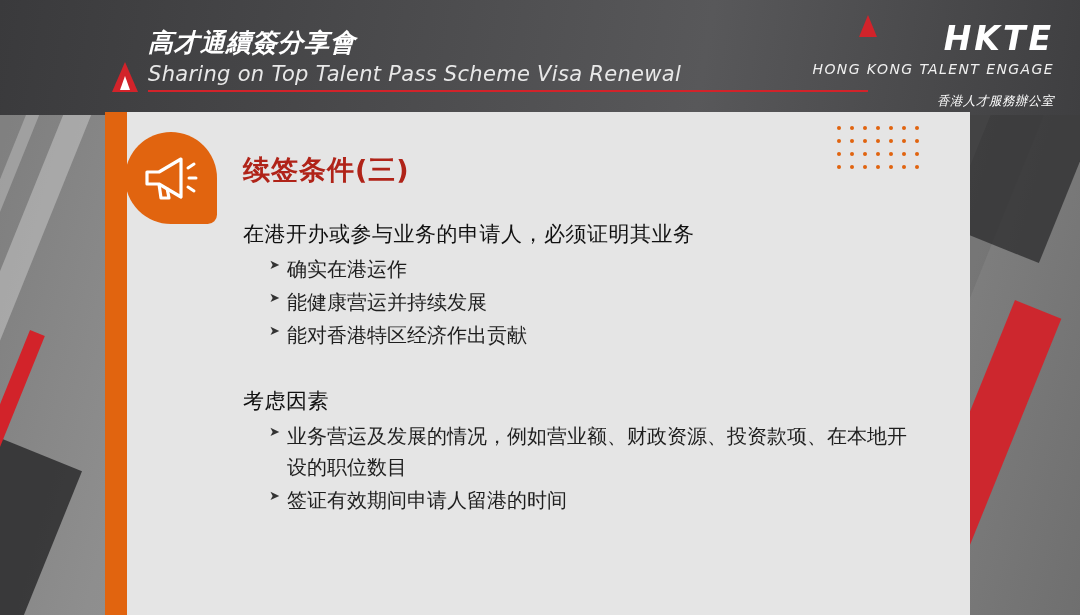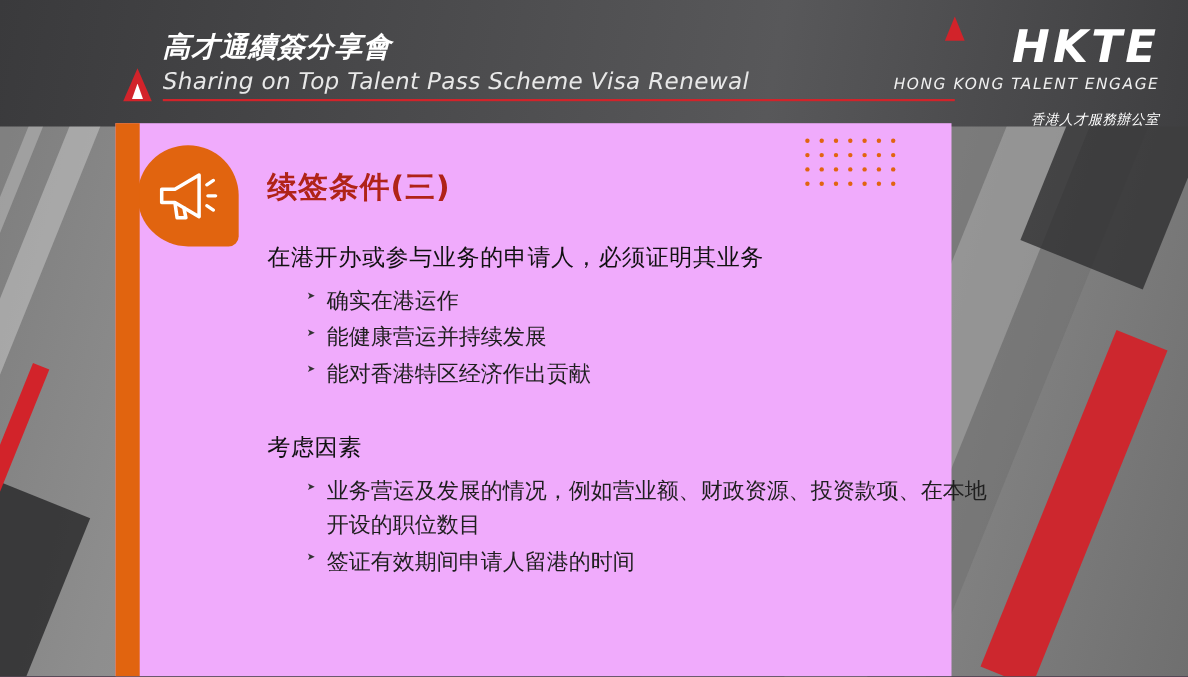--- a/index.html
+++ b/index.html
@@ -91,21 +91,21 @@
   }
 
   
   .logo {
     position: absolute;
     right: 26px; top: 22px;
     text-align: right;
     color: #fff;
   }
   .logo-main {
-    font-size: 41px;
+    font-size: 33px;
     font-weight: bold;
     letter-spacing: 3px;
     line-height: 1;
     position: relative;
     display: inline-block;
   }
   .logo-arrow {
     position: absolute;
     left: 47px; top: -7px;
     width: 0; height: 0;
@@ -123,22 +123,22 @@
     font-size: 12.5px;
     letter-spacing: .5px;
     margin-top: 16px;
     color: #ffffff;
   }
 
   
   .card {
     position: absolute;
     left: 105px; top: 112px;
-    width: 760px; height: 503px;
-    background: #f0abfc;
+    width: 865px; height: 503px;
+    background: #e5e5e5;
     z-index: 4;
   }
   .card-left-bar {
     position: absolute;
     left: 105px; top: 112px;
     width: 22px; height: 503px;
     background: #e1640f;
     z-index: 6;
   }
   .dot-grid {
@@ -185,23 +185,22 @@
   .section-title {
     font-size: 21px;
     font-weight: normal;
     color: #111;
     margin: 0 0 6px 0;
     letter-spacing: .5px;
   }
   .section-title.second { margin-top: 36px; }
   ul.bullets {
     list-style: none;
-    margin: 12px;
+    margin: 2px;
     padding: 0 0 0 24px;
-    font-family: Liberation Mono, monospace;
   }
   ul.bullets li {
     position: relative;
     font-size: 20px;
     line-height: 1.55;
     color: #1f1f1f;
     padding-left: 18px;
     margin-bottom: 2px;
   }
   ul.bullets li::before {

